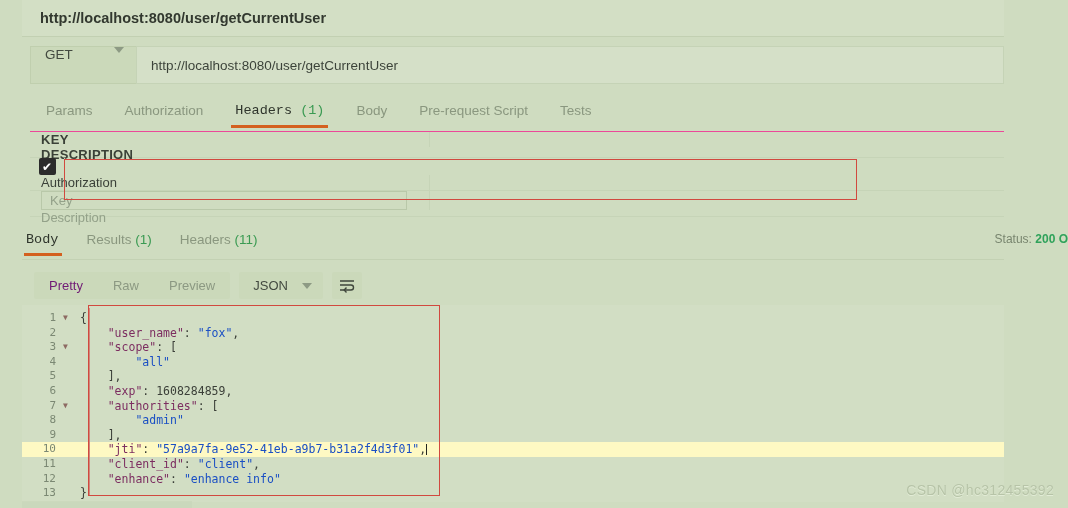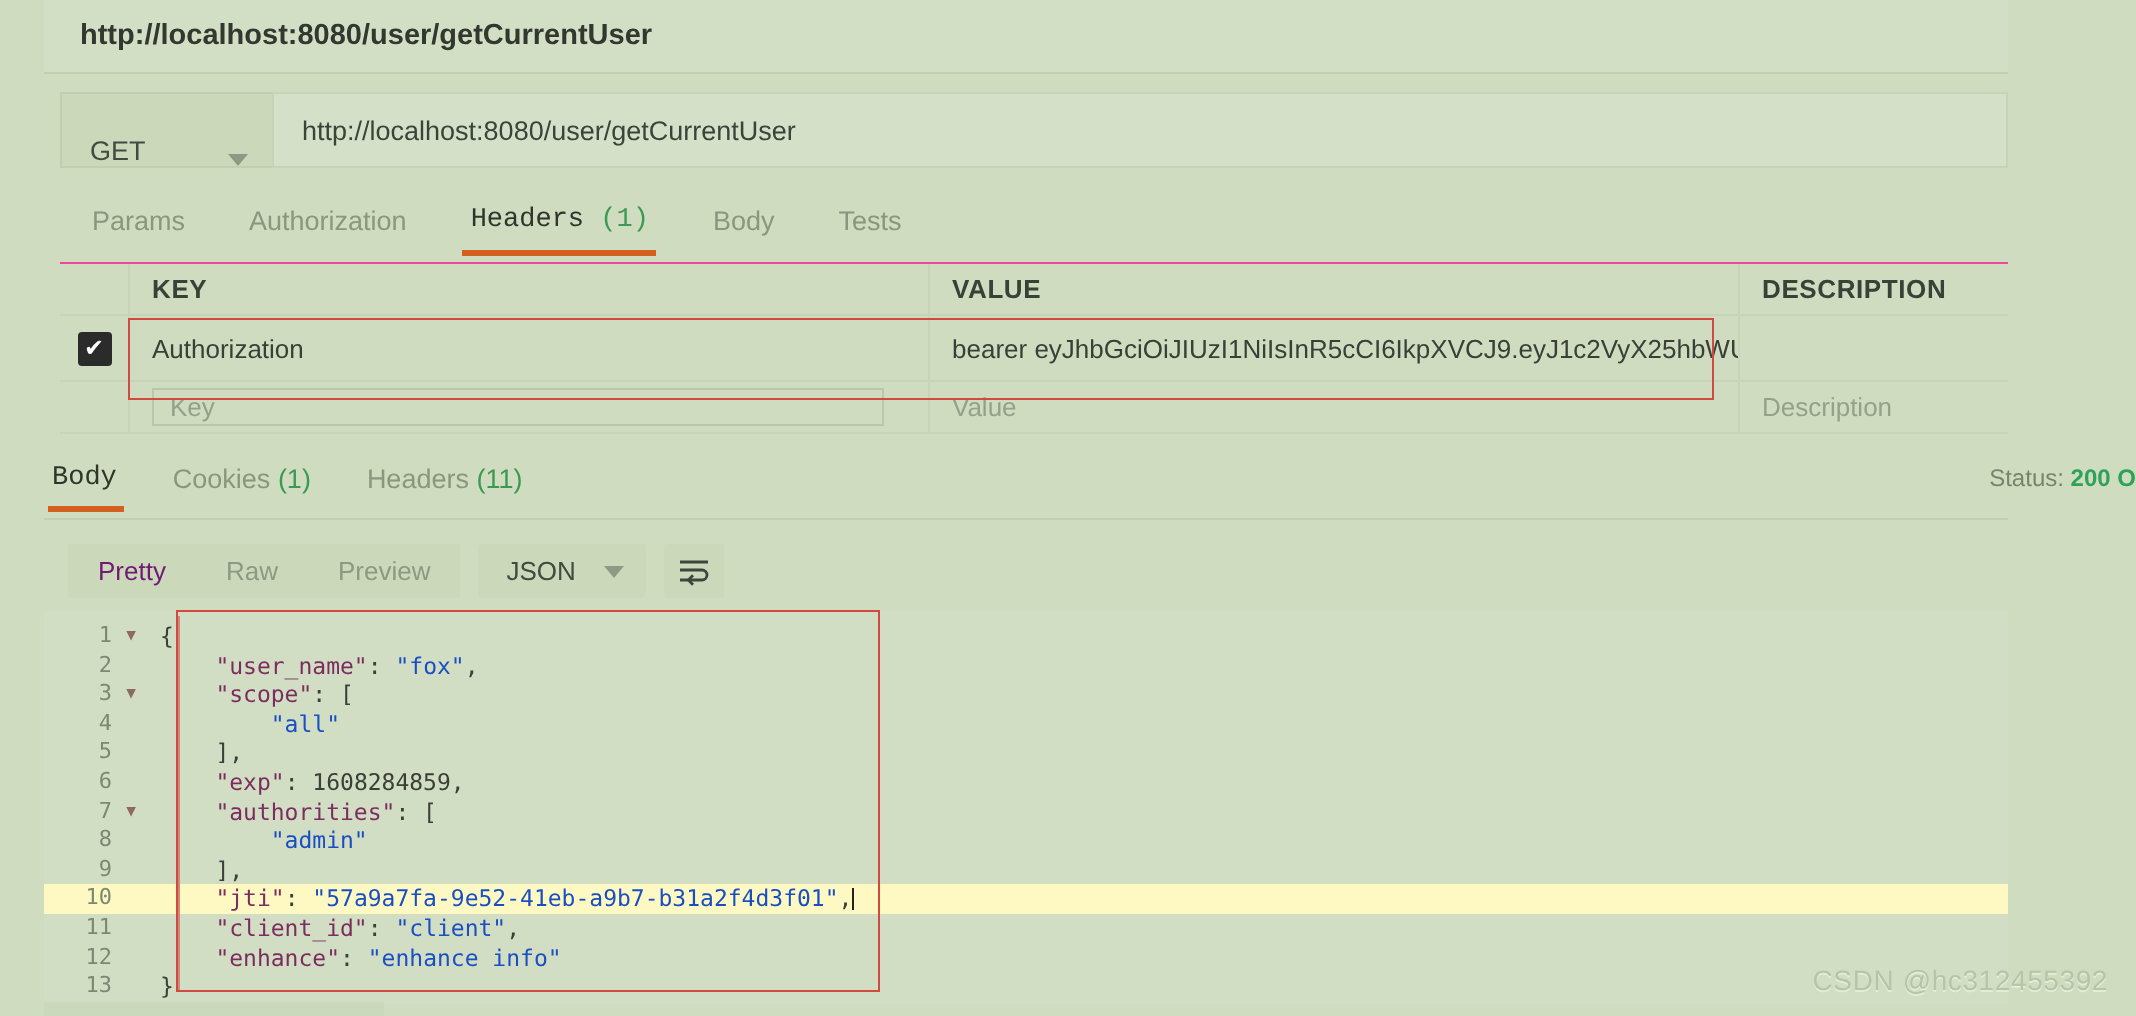--- a/index.html
+++ b/index.html
@@ -43,21 +43,21 @@
     display: flex;
     align-items: stretch;
   }
   .method-box {
     width: 106px;
     background: #cbd9ba;
     border: 1px solid #c0cfae;
     border-right: none;
     box-sizing: border-box;
     display: flex;
-    align-items: flex-end;
+    align-items: flex-start;
     justify-content: space-between;
     padding: 0 12px 0 14px;
     font-size: 13.5px;
     color: #434a40;
   }
   .caret {
     width: 0; height: 0;
     border-left: 5px solid transparent;
     border-right: 5px solid transparent;
     border-top: 6px solid #8d9a84;
@@ -103,20 +103,21 @@
   .tbl {
     position: absolute;
     left: 30px; top: 132px;
     width: 974px;
   }
   .trow {
     display: flex;
     height: 28px;
     border-bottom: 1px solid #c6d4b7;
     box-sizing: border-box;
+    flex-direction: column;
   }
   .trow.head { height: 26px; font-weight: bold; font-size: 11.5px; color: #3a4137; letter-spacing: .3px; }
   .trow.body-row { height: 33px; }
   .trow.ghost-row { height: 26px; }
   .cell-check {
     width: 34px;
     border-right: 1px solid #c6d4b7;
     display: flex;
     align-items: center;
     justify-content: center;
@@ -338,20 +339,21 @@
     <div class="url-box">
       <span>http://localhost:8080/user/getCurrentUser</span>
     </div>
   </div>
 
   <div class="req-tabs" id="req-tabs">
       <div class="rtab"><span>Params</span></div>
       <div class="rtab"><span>Authorization</span></div>
       <div class="rtab active"><span>Headers</span><span class="cnt"> (1)</span></div>
       <div class="rtab"><span>Body</span></div>
+      <div class="rtab"><span>Pre-request Script</span></div>
       <div class="rtab"><span>Tests</span></div>
     </div>
 
   <div class="tbl">
     <div class="trow head">
       <div class="cell-check"></div>
       <div class="cell-key">KEY</div>
       <div class="cell-val">VALUE</div>
       <div class="cell-desc">DESCRIPTION</div>
     </div>
@@ -374,21 +376,21 @@
       <div class="cell-desc">
         <span class="ghost">Description</span>
       </div>
     </div>
   </div>
 
   <div class="ann-header"></div>
 
   <div class="resp-tabs" id="resp-tabs">
       <div class="rtab active"><span>Body</span></div>
-      <div class="rtab"><span>Cookies</span><span class="cnt"> (1)</span></div>
+      <div class="rtab"><span>Results</span><span class="cnt"> (1)</span></div>
       <div class="rtab"><span>Headers</span><span class="cnt"> (11)</span></div>
     </div>
 
   <div class="status">
     <span>Status:</span>
     <span class="code">200 O</span>
   </div>
 
   <div class="body-tools">
     <div class="seg" id="view-modes">

